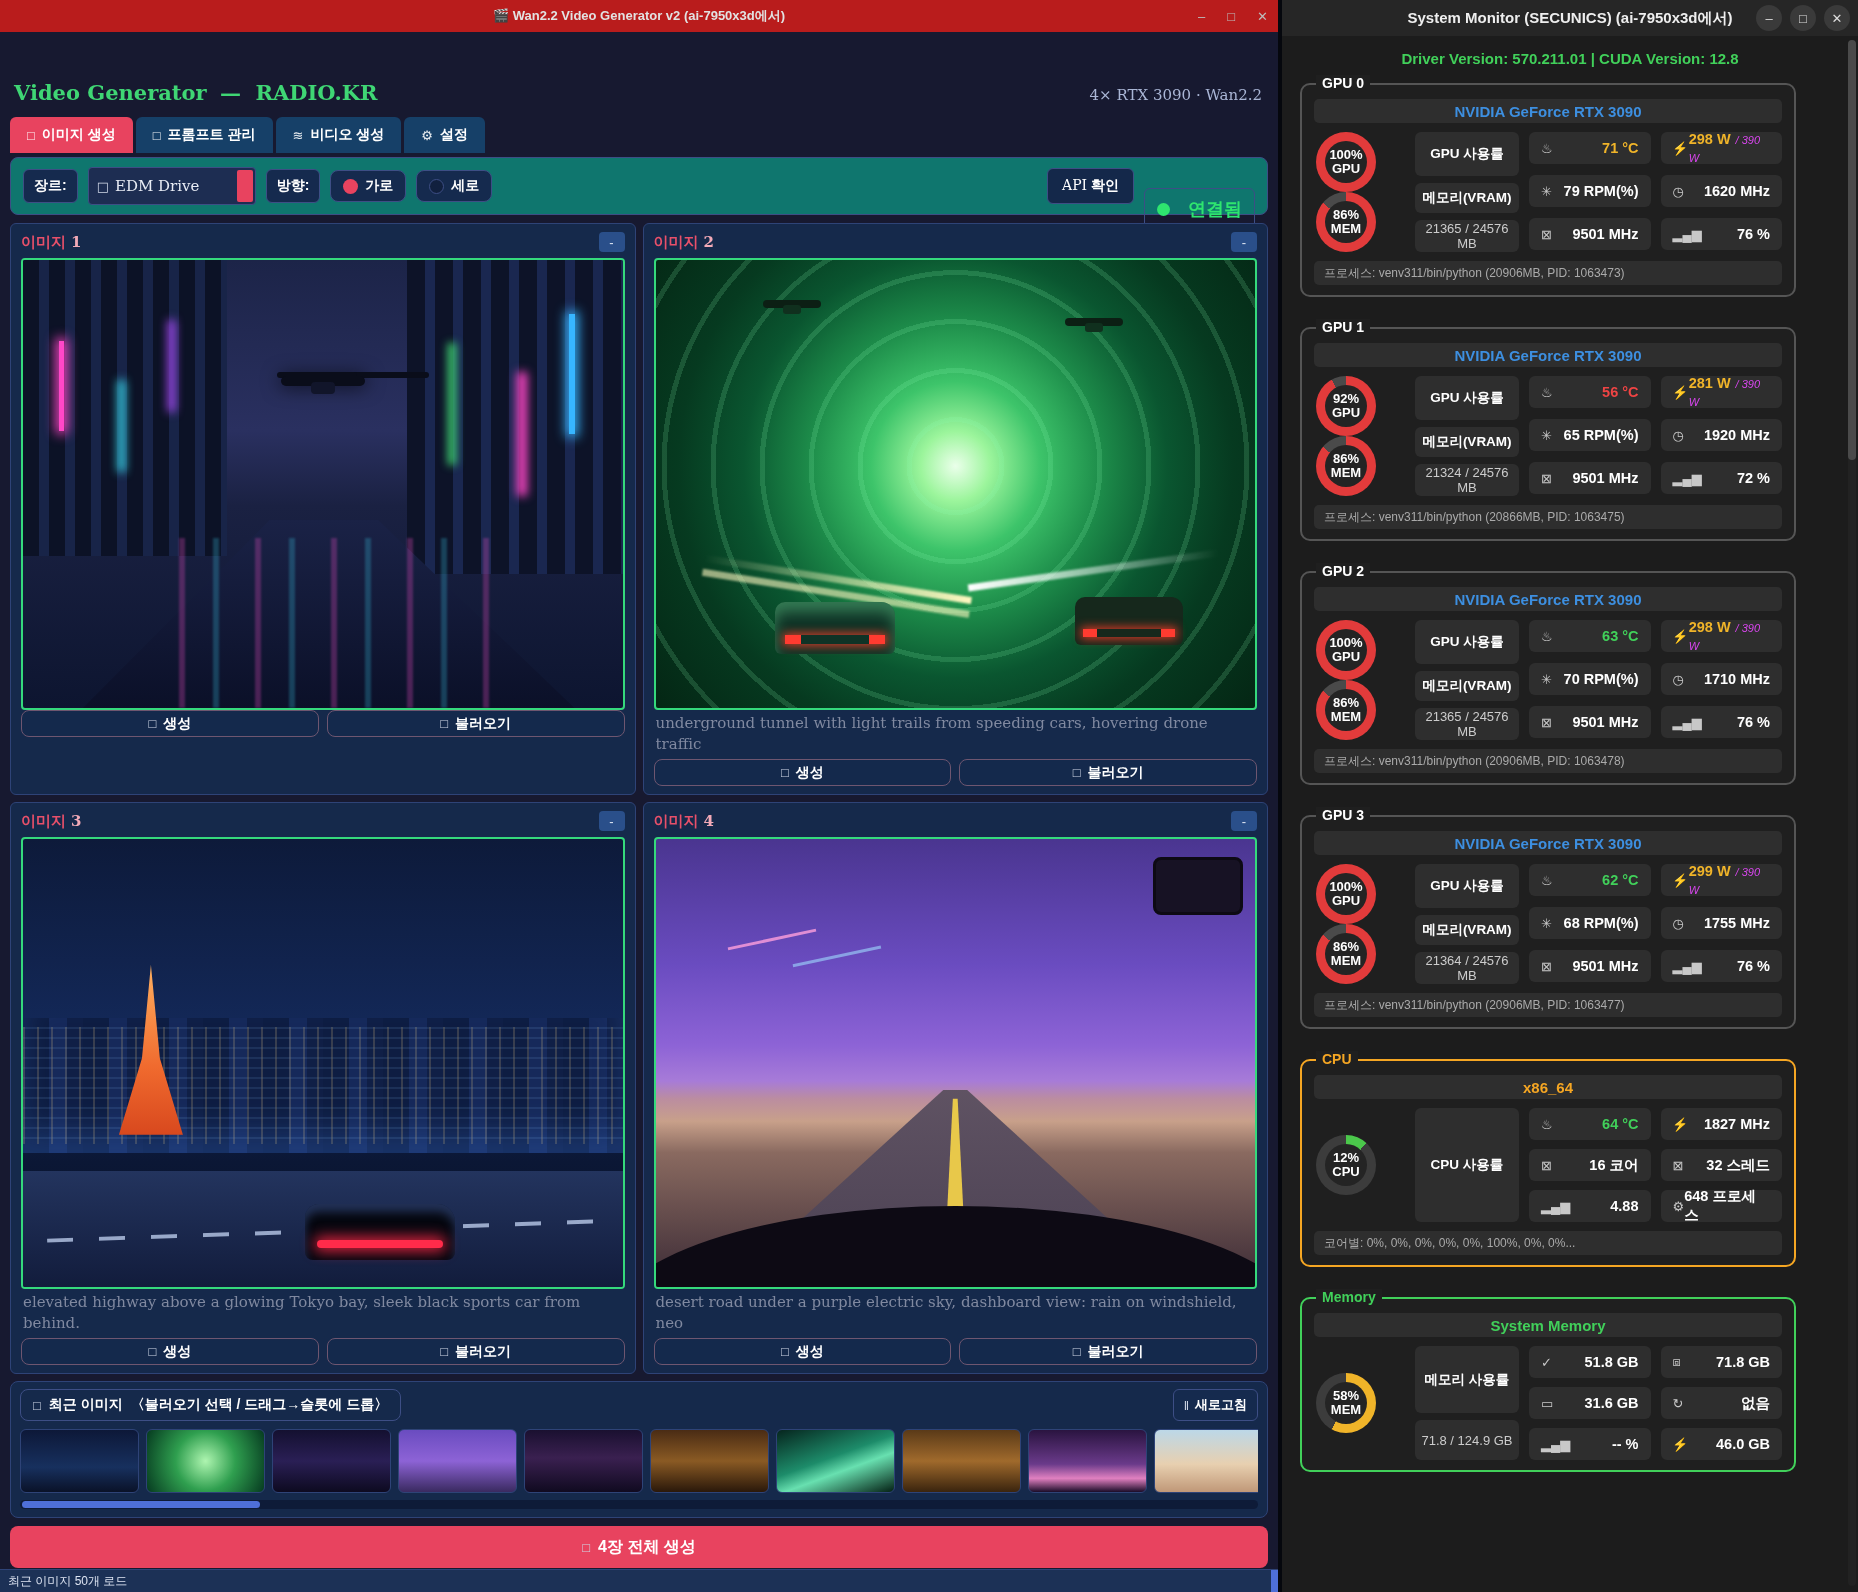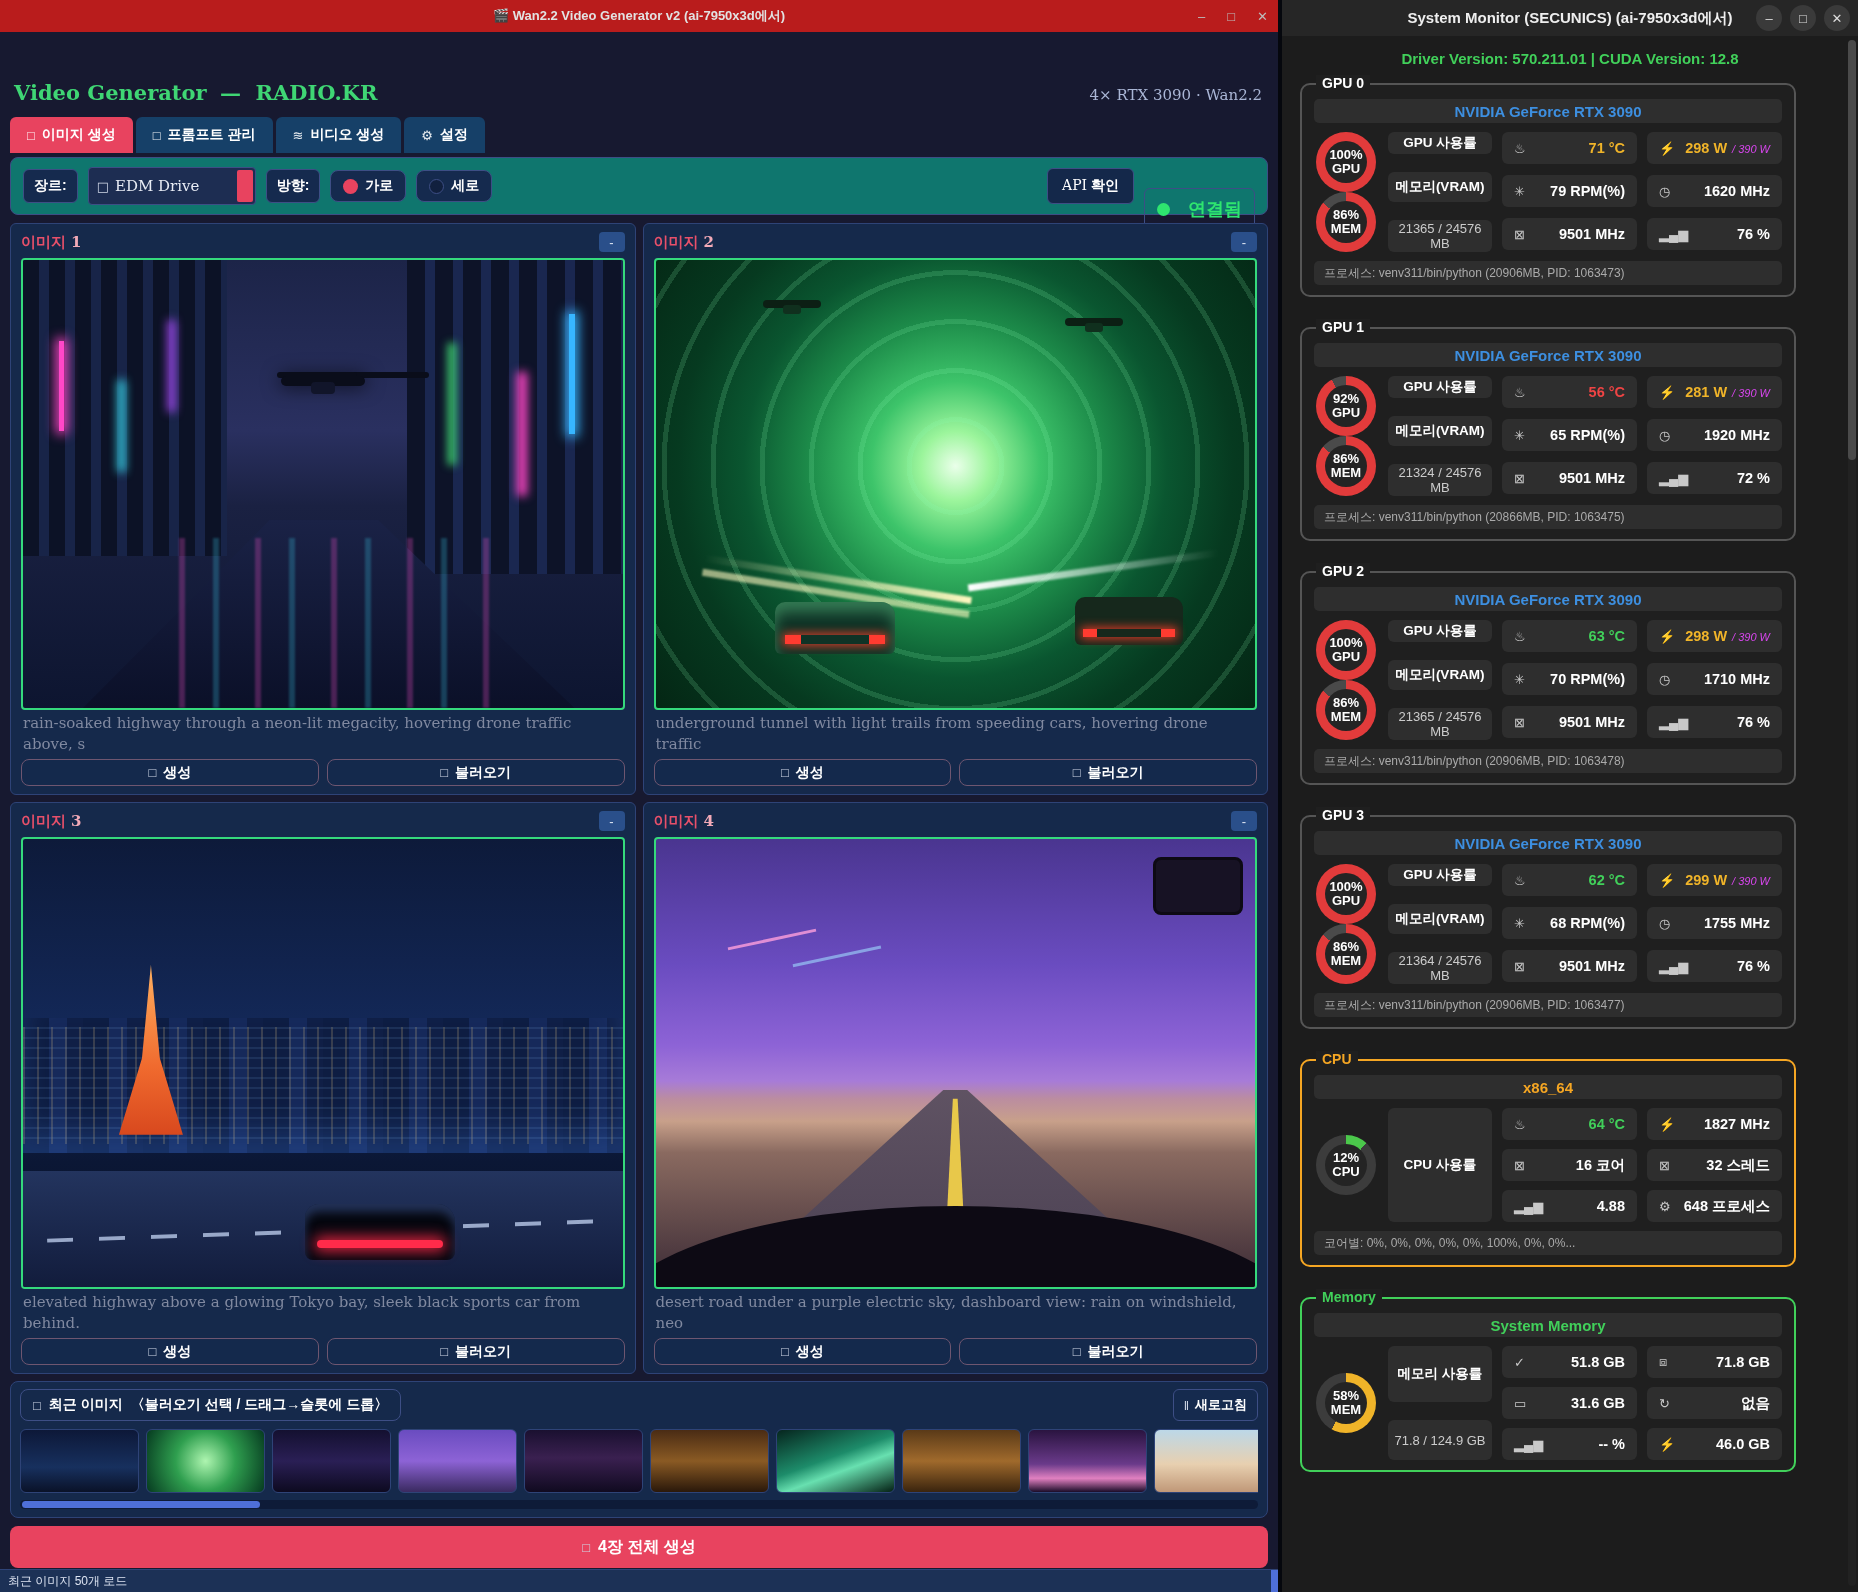--- a/index.html
+++ b/index.html
@@ -133,21 +133,21 @@
   .card .cname { position:absolute; top:-10px; left:14px; background:#1f1f1f; padding:0 6px; font-weight:bold; font-size:14px; color:#fff; }
   .card.cpu { border-color:#f5a623; } .card.cpu .cname { color:#f5a623; }
   .card.memc { border-color:#41d05a; } .card.memc .cname { color:#41d05a; }
   .cmodel { height:24px; background:#2e2e2e; border-radius:5px; display:flex; align-items:center; justify-content:center; font-weight:bold; font-size:15px; color:#3d8fe0; margin-bottom:9px; }
   .cmodel.orange { color:#f5a623; } .cmodel.green { color:#41d05a; }
   .cbody { display:flex; gap:10px; align-items:stretch; }
   .gauges { width:64px; display:flex; flex-direction:column; justify-content:space-around; align-items:center; }
   .ring { position:relative; width:60px; height:60px; border-radius:50%; background:#4a4a4a; }
   .ring:after { content:""; position:absolute; inset:9px; border-radius:50%; background:#242424; }
   .ring .rtxt { position:absolute; inset:0; z-index:1; display:flex; flex-direction:column; align-items:center; justify-content:center; color:#fff; font-weight:bold; font-size:13px; line-height:1.1; }
-  .glabels { width:104px; display:flex; flex-direction:column; gap:18px; }
+  .glabels { width:104px; display:flex; flex-direction:column; gap:7px;margin-left:27px; }
   .gbox { background:#2e2e2e; border-radius:6px; display:flex; align-items:center; justify-content:center; color:#fff; font-weight:bold; font-size:13.5px; text-align:center; padding:2px; }
   .gbox.grow { flex:1.4; } .gbox.mid { height:30px; } .gbox.val { height:32px; font-weight:normal; color:#ccc; font-size:13px; }
   .stats { flex:1; display:grid; grid-template-columns:1fr 1fr; gap:9px 10px; }
   .scell { background:#2e2e2e; border-radius:6px; height:32px; display:flex; align-items:center; justify-content:space-between; padding:0 12px; }
   .scell .ic { color:#c8c8c8; font-size:13px; }
   .scell .v { color:#fff; font-weight:bold; font-size:14.5px; }
   .scell .v.yellow { color:#f0b429; }
   .scell .cap { color:#d946ef; font-weight:normal; font-size:11px; margin-left:5px;font-style:italic; }
   .cfoot { margin-top:9px; height:24px; background:#2e2e2e; border-radius:5px; display:flex; align-items:center; padding:0 10px; color:#aaa; font-size:12px; overflow:hidden; white-space:nowrap; }
   .r-scroll { position:absolute; right:2px; top:40px; bottom:6px; width:8px; background:#222; border-radius:4px; }
@@ -229,21 +229,20 @@
       </div>
       <div class="p-img scene1">
         <div class="bl"></div>
         <div class="br"></div>
         <div class="neon1"></div>
         <div class="neon2"></div>
         <div class="road"></div>
         <div class="refl"></div>
         <div class="drone"></div>
       </div>
-      <div class="p-prompt">rain-soaked highway through a neon-lit megacity, hovering drone traffic above, s</div>
       <div class="p-btns">
         <div class="p-btn">
             <span class="tofu">□</span>
             <span>생성</span>
           </div>
         <div class="p-btn">
             <span class="tofu">□</span>
             <span>불러오기</span>
           </div>
       </div>

